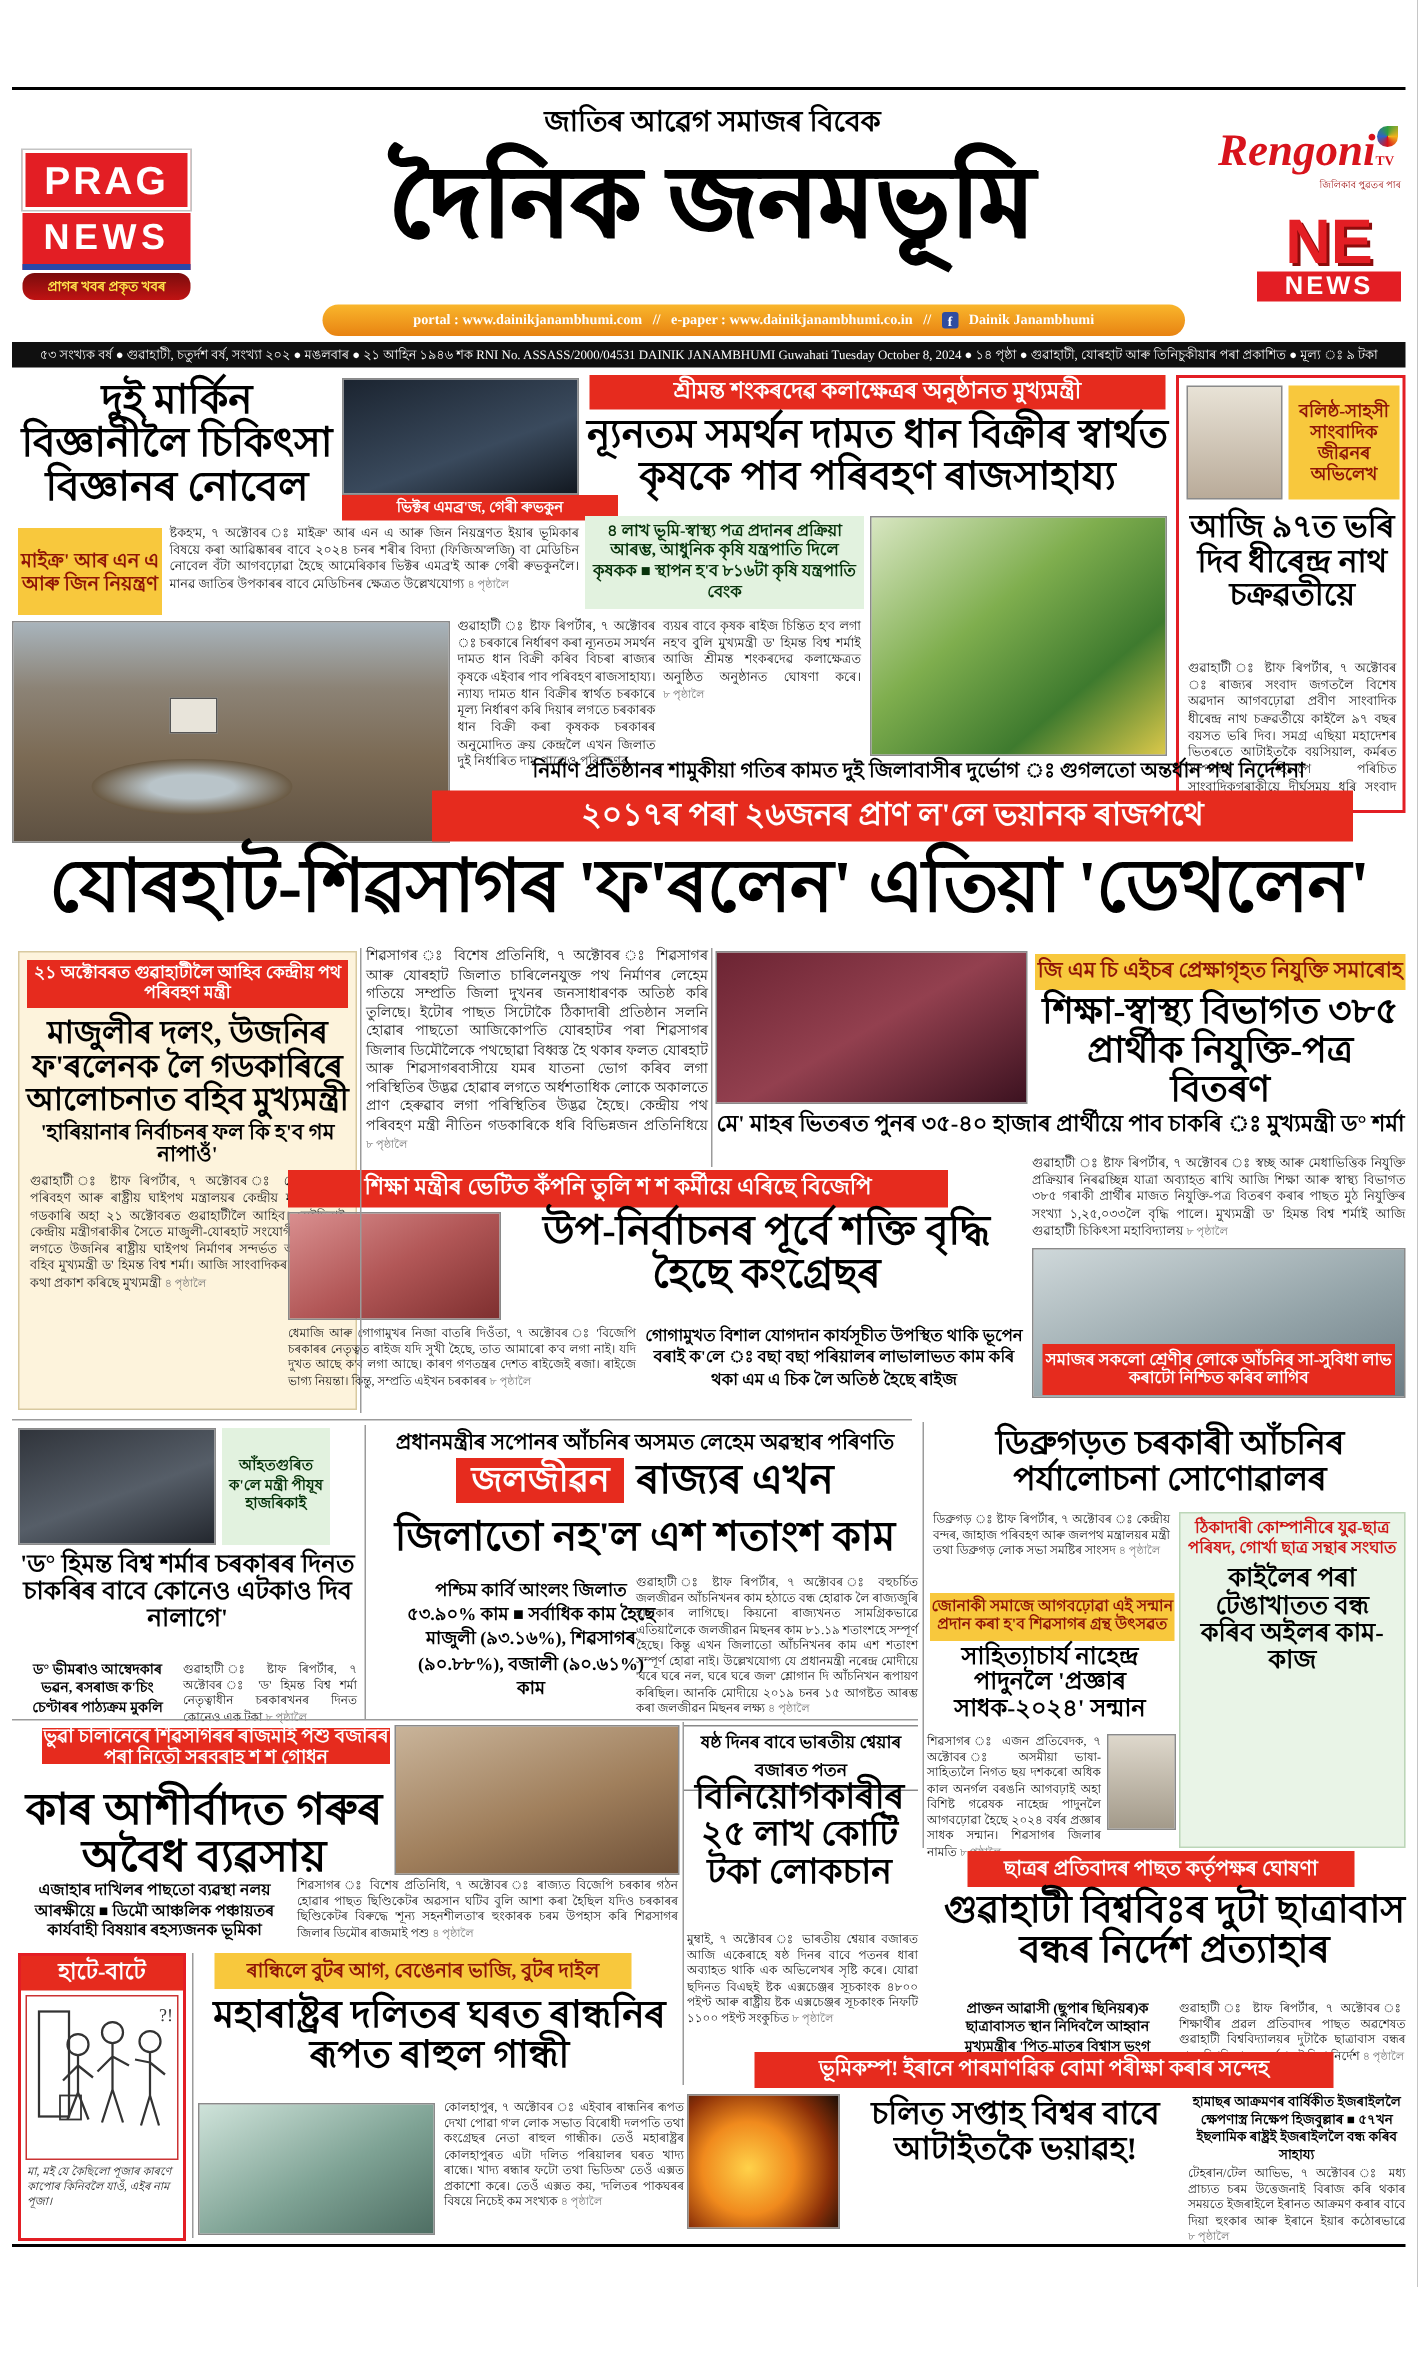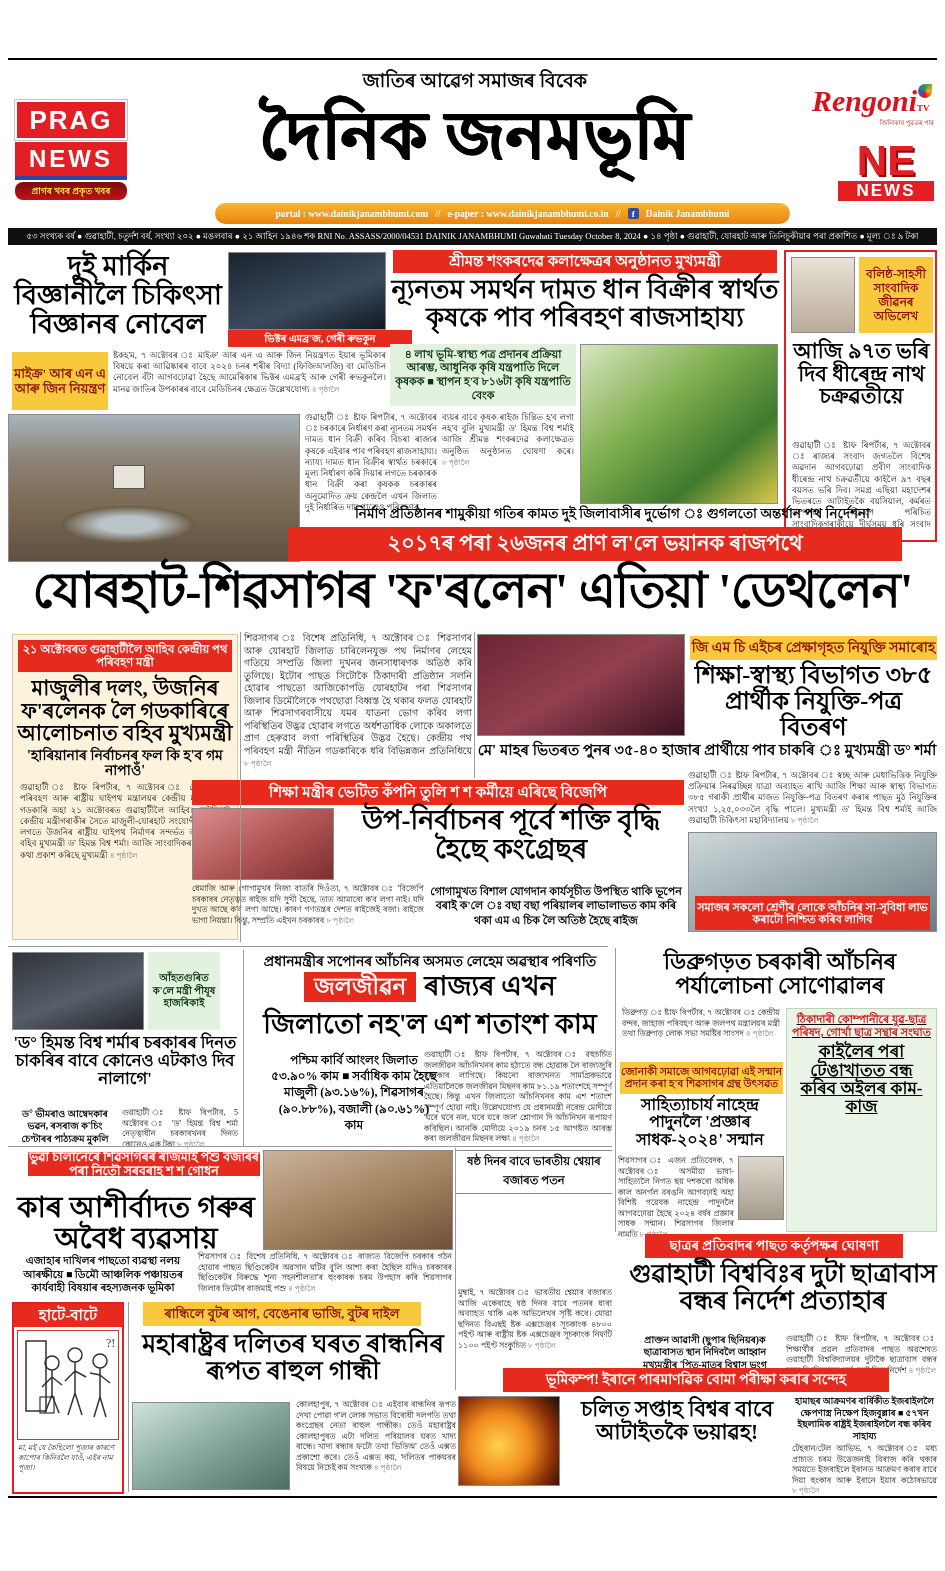--- a/index.html
+++ b/index.html
@@ -147,37 +147,37 @@
   <div class="abs yellow-box" style="left:690px;top:636px;width:247px;height:24px;font-size:14px;">জি এম চি এইচৰ প্ৰেক্ষাগৃহত নিযুক্তি সমাৰোহ</div>
   <div class="abs hl" style="left:690px;top:663px;width:247px;font-size:24px;">শিক্ষা-স্বাস্থ্য বিভাগত ৩৮৫ প্ৰাৰ্থীক নিযুক্তি-পত্ৰ বিতৰণ</div>
   <div class="abs hl" style="left:477px;top:742px;width:460px;font-size:15px;">মে' মাহৰ ভিতৰত পুনৰ ৩৫-৪০ হাজাৰ প্ৰাৰ্থীয়ে পাব চাকৰি ঃ মুখ্যমন্ত্ৰী ড° শৰ্মা</div>
   <div class="abs bd" style="left:688px;top:770px;width:249px;height:58px;">
     <span>গুৱাহাটী ঃ ষ্টাফ ৰিপৰ্টাৰ, ৭ অক্টোবৰ ঃ স্বচ্ছ আৰু মেধাভিত্তিক নিযুক্তি প্ৰক্ৰিয়াৰ নিৰৱচ্ছিন্ন যাত্ৰা অব্যাহত ৰাখি আজি শিক্ষা আৰু স্বাস্থ্য বিভাগত ৩৮৫ গৰাকী প্ৰাৰ্থীৰ মাজত নিযুক্তি-পত্ৰ বিতৰণ কৰাৰ পাছত মুঠ নিযুক্তিৰ সংখ্যা ১,২৫,০৩৩লৈ বৃদ্ধি পালে। মুখ্যমন্ত্ৰী ড' হিমন্ত বিশ্ব শৰ্মাই আজি গুৱাহাটী চিকিৎসা মহাবিদ্যালয়</span>
     <span class="jump">৮ পৃষ্ঠালৈ</span>
   </div>
   <div class="photo ph-meeting" style="left:688px;top:832px;width:249px;height:100px;"></div>
   <div class="abs caption-red" style="left:695px;top:896px;width:235px;height:34px;font-size:11px;">সমাজৰ সকলো শ্ৰেণীৰ লোকে আঁচনিৰ সা-সুবিধা লাভ কৰাটো নিশ্চিত কৰিব লাগিব</div>
 
-  <div class="abs red-banner" style="left:192px;top:780px;width:492px;height:25px;font-size:15px;">শিক্ষা মন্ত্ৰীৰ ভেটিত কঁপনি তুলি শ শ কৰ্মীয়ে এৰিছে বিজেপি</div>
+  <div class="abs red-banner" style="left:192px;top:780px;width:440px;height:25px;font-size:15px;">শিক্ষা মন্ত্ৰীৰ ভেটিত কঁপনি তুলি শ শ কৰ্মীয়ে এৰিছে বিজেপি</div>
   <div class="photo ph-bjp" style="left:192px;top:808px;width:142px;height:72px;"></div>
   <div class="abs hl" style="left:338px;top:806px;width:346px;font-size:27px;">উপ-নিৰ্বাচনৰ পূৰ্বে শক্তি বৃদ্ধি হৈছে কংগ্ৰেছৰ</div>
   <div class="abs bd" style="left:192px;top:884px;width:232px;height:58px;font-size:8px;">
     <span>ধেমাজি আৰু গোগামুখৰ নিজা বাতৰি দিওঁতা, ৭ অক্টোবৰ ঃ 'বিজেপি চৰকাৰৰ নেতৃত্বত ৰাইজ যদি সুখী হৈছে, তাত আমাৰো ক'ব লগা নাই। যদি দুখত আছে ক'ব লগা আছে। কাৰণ গণতন্ত্ৰৰ দেশত ৰাইজেই ৰজা। ৰাইজে ভাগ্য নিয়ন্তা। কিন্তু, সম্প্ৰতি এইখন চৰকাৰৰ</span>
     <span class="jump">৮ পৃষ্ঠালৈ</span>
   </div>
   <div class="abs c" style="left:428px;top:884px;width:256px;font-size:11px;font-weight:bold;line-height:1.3;">গোগামুখত বিশাল যোগদান কাৰ্যসূচীত উপস্থিত থাকি ভূপেন বৰাই ক'লে ঃ বছা বছা পৰিয়ালৰ লাভালাভত কাম কৰি থকা এম এ চিক লৈ অতিষ্ঠ হৈছে ৰাইজ</div>
 
   <div class="abs hline" style="left:8px;top:946px;width:600px;"></div>
 
   <div class="photo ph-piyush" style="left:12px;top:952px;width:132px;height:78px;"></div>
   <div class="abs green-box" style="left:148px;top:952px;width:72px;height:78px;font-size:10px;">আঁহতগুৰিত ক'লে মন্ত্ৰী পীযূষ হাজৰিকাই</div>
   <div class="abs hl" style="left:12px;top:1034px;width:226px;font-size:16.5px;">'ড° হিমন্ত বিশ্ব শৰ্মাৰ চৰকাৰৰ দিনত চাকৰিৰ বাবে কোনেও এটকাও দিব নালাগে'</div>
   <div class="abs c" style="left:12px;top:1108px;width:106px;font-size:9.5px;font-weight:bold;line-height:1.3;">ড° ভীমৰাও আম্বেদকাৰ ভৱন, ৰসৰাজ ক'চিং চেণ্টাৰৰ পাঠ্যক্ৰম মুকলি</div>
   <div class="abs bd" style="left:122px;top:1108px;width:116px;height:60px;font-size:8px;">
-    <span>গুৱাহাটী ঃ ষ্টাফ ৰিপৰ্টাৰ, 5 অক্টোবৰ ঃ 'ড' হিমন্ত বিশ্ব শৰ্মা নেতৃত্বাধীন চৰকাৰখনৰ দিনত কোনেও এক টকা</span>
+    <span>গুৱাহাটী ঃ ষ্টাফ ৰিপৰ্টাৰ, ৭ অক্টোবৰ ঃ 'ড' হিমন্ত বিশ্ব শৰ্মা নেতৃত্বাধীন চৰকাৰখনৰ দিনত কোনেও এক টকা</span>
     <span class="jump">৮ পৃষ্ঠালৈ</span>
   </div>
 
   <div class="abs c" style="left:250px;top:950px;width:360px;font-size:14px;font-weight:bold;">প্ৰধানমন্ত্ৰীৰ সপোনৰ আঁচনিৰ অসমত লেহেম অৱস্থাৰ পৰিণতি</div>
   <div class="abs" style="left:248px;top:972px;width:364px;display:flex;justify-content:center;align-items:center;gap:8px;">
     <span class="red-banner" style="padding:2px 10px;font-size:23px;display:inline-flex;">জলজীৱন</span>
     <span class="hl" style="font-size:27px;">ৰাজ্যৰ এখন</span>
   </div>
   <div class="abs hl" style="left:248px;top:1010px;width:364px;font-size:27px;">জিলাতো নহ'ল এশ শতাংশ কাম</div>
   <div class="abs statline" style="left:250px;top:1052px;width:168px;font-size:12px;">পশ্চিম কাৰ্বি আংলং জিলাত ৫৩.৯০% কাম ■ সৰ্বাধিক কাম হৈছে মাজুলী (৯৩.১৬%), শিৱসাগৰ (৯০.৮৮%), বজালী (৯০.৬১%) কাম</div>
@@ -185,21 +185,21 @@
     <span>গুৱাহাটী ঃ ষ্টাফ ৰিপৰ্টাৰ, ৭ অক্টোবৰ ঃ বহুচৰ্চিত জলজীৱন আঁচনিখনৰ কাম হঠাতে বন্ধ হোৱাক লৈ ৰাজ্যজুৰি হাহাকাৰ লাগিছে। কিয়নো ৰাজ্যখনত সামগ্ৰিকভাৱে এতিয়ালৈকে জলজীৱন মিছনৰ কাম ৮১.১৯ শতাংশহে সম্পূৰ্ণ হৈছে। কিন্তু এখন জিলাতো আঁচনিখনৰ কাম এশ শতাংশ সম্পূৰ্ণ হোৱা নাই। উল্লেখযোগ্য যে প্ৰধানমন্ত্ৰী নৰেন্দ্ৰ মোদীয়ে 'ঘৰে ঘৰে নল, ঘৰে ঘৰে জল' শ্লোগান দি আঁচনিখন ৰূপায়ণ কৰিছিল। আনকি মোদীয়ে ২০১৯ চনৰ ১৫ আগষ্টত আৰম্ভ কৰা জলজীৱন মিছনৰ লক্ষ্য</span>
     <span class="jump">৪ পৃষ্ঠালৈ</span>
   </div>
 
   <div class="abs hl" style="left:620px;top:950px;width:320px;font-size:22px;">ডিব্ৰুগড়ত চৰকাৰী আঁচনিৰ পৰ্যালোচনা সোণোৱালৰ</div>
   <div class="abs bd" style="left:622px;top:1008px;width:158px;height:52px;font-size:8px;">
     <span>ডিব্ৰুগড় ঃ ষ্টাফ ৰিপৰ্টাৰ, ৭ অক্টোবৰ ঃ কেন্দ্ৰীয় বন্দৰ, জাহাজ পৰিবহণ আৰু জলপথ মন্ত্ৰালয়ৰ মন্ত্ৰী তথা ডিব্ৰুগড় লোক সভা সমষ্টিৰ সাংসদ</span>
     <span class="jump">৪ পৃষ্ঠালৈ</span>
   </div>
 
-  <div class="abs" style="left:786px;top:1008px;width:151px;height:224px;background:#e9f4e7;border:1px solid #bcd6b8;box-sizing:border-box;text-decoration:underline;">
+  <div class="abs" style="left:786px;top:1008px;width:151px;height:224px;background:#e9f4e7;border:1px solid #bcd6b8;box-sizing:border-box;">
     <div class="kicker-redtext" style="margin:4px 3px;font-size:11px;">ঠিকাদাৰী কোম্পানীৰে যুৱ-ছাত্ৰ পৰিষদ, গোৰ্খা ছাত্ৰ সন্থাৰ সংঘাত</div>
     <div class="hl" style="margin:2px 4px;font-size:17px;">কাইলৈৰ পৰা টেঙাখাতত বন্ধ কৰিব অইলৰ কাম-কাজ</div>
   </div>
 
   <div class="abs yellow-box" style="left:620px;top:1062px;width:163px;height:32px;font-size:10.5px;">জোনাকী সমাজে আগবঢ়োৱা এই সন্মান প্ৰদান কৰা হ'ব শিৱসাগৰ গ্ৰন্থ উৎসৱত</div>
   <div class="abs hl" style="left:616px;top:1096px;width:168px;font-size:16px;">সাহিত্যাচাৰ্য নাহেন্দ্ৰ পাদুনলৈ 'প্ৰজ্ঞাৰ সাধক-২০২৪' সন্মান</div>
   <div class="abs bd" style="left:618px;top:1156px;width:116px;height:74px;font-size:8px;">
     <span>শিৱসাগৰ ঃ এজন প্ৰতিবেদক, ৭ অক্টোবৰ ঃ অসমীয়া ভাষা-সাহিত্যলৈ নিগত ছয় দশকৰো অধিক কাল অনৰ্গল বৰঙনি আগবঢ়াই অহা বিশিষ্ট গৱেষক নাহেন্দ্ৰ পাদুনলৈ আগবঢ়োৱা হৈছে ২০২৪ বৰ্ষৰ প্ৰজ্ঞাৰ সাধক সন্মান। শিৱসাগৰ জিলাৰ নামতি</span>
     <span class="jump">৮ পৃষ্ঠালৈ</span>
   </div>
@@ -210,20 +210,21 @@
   <div class="abs red-banner" style="left:28px;top:1152px;width:232px;height:24px;font-size:12.5px;">ভুৱা চালানেৰে শিৱসাগৰৰ ৰাজমাই পশু বজাৰৰ পৰা নিতৌ সৰবৰাহ শ শ গোধন</div>
   <div class="photo ph-cattle" style="left:263px;top:1150px;width:190px;height:100px;"></div>
   <div class="abs hl" style="left:14px;top:1192px;width:244px;font-size:29px;">কাৰ আশীৰ্বাদত গৰুৰ অবৈধ ব্যৱসায়</div>
   <div class="abs c" style="left:12px;top:1254px;width:182px;font-size:10.5px;font-weight:bold;line-height:1.3;">এজাহাৰ দাখিলৰ পাছতো ব্যৱস্থা নলয় আৰক্ষীয়ে ■ ডিমৌ আঞ্চলিক পঞ্চায়তৰ কাৰ্যবাহী বিষয়াৰ ৰহস্যজনক ভূমিকা</div>
   <div class="abs bd" style="left:198px;top:1252px;width:254px;height:48px;font-size:8px;">
     <span>শিৱসাগৰ ঃ বিশেষ প্ৰতিনিধি, ৭ অক্টোবৰ ঃ ৰাজ্যত বিজেপি চৰকাৰ গঠন হোৱাৰ পাছত ছিণ্ডিকেটৰ অৱসান ঘটিব বুলি আশা কৰা হৈছিল যদিও চৰকাৰৰ ছিণ্ডিকেটৰ বিৰুদ্ধে 'শূন্য সহনশীলতা'ৰ হুংকাৰক চৰম উপহাস কৰি শিৱসাগৰ জিলাৰ ডিমৌৰ ৰাজমাই পশু</span>
     <span class="jump">৪ পৃষ্ঠালৈ</span>
   </div>
 
   <div class="abs c" style="left:456px;top:1150px;width:156px;font-size:11.5px;font-weight:bold;border-top:1px solid #888;border-bottom:1px solid #888;padding:2px 0;">ষষ্ঠ দিনৰ বাবে ভাৰতীয় শ্বেয়াৰ বজাৰত পতন</div>
+  <div class="abs hl" style="left:454px;top:1186px;width:158px;font-size:23px;">বিনিয়োগকাৰীৰ ২৫ লাখ কোটি টকা লোকচান</div>
   <div class="abs bd" style="left:458px;top:1288px;width:154px;height:100px;font-size:8px;">
     <span>মুম্বাই, ৭ অক্টোবৰ ঃ ভাৰতীয় শ্বেয়াৰ বজাৰত আজি একেৰাহে ষষ্ঠ দিনৰ বাবে পতনৰ ধাৰা অব্যাহত থাকি এক অভিলেখৰ সৃষ্টি কৰে। যোৱা ছদিনত বিএছই ষ্টক এক্সচেঞ্জৰ সূচকাংক ৪৮০০ পইণ্ট আৰু ৰাষ্ট্ৰীয় ষ্টক এক্সচেঞ্জৰ সূচকাংক নিফটি ১১০০ পইণ্ট সংকুচিত</span>
     <span class="jump">৮ পৃষ্ঠালৈ</span>
   </div>
 
   <div class="abs red-banner" style="left:645px;top:1234px;width:258px;height:24px;font-size:13.5px;">ছাত্ৰৰ প্ৰতিবাদৰ পাছত কৰ্তৃপক্ষৰ ঘোষণা</div>
   <div class="abs hl" style="left:628px;top:1260px;width:310px;font-size:25px;">গুৱাহাটী বিশ্ববিঃৰ দুটা ছাত্ৰাবাস বন্ধৰ নিৰ্দেশ প্ৰত্যাহাৰ</div>
   <div class="abs c" style="left:630px;top:1334px;width:150px;font-size:9.5px;font-weight:bold;line-height:1.3;">প্ৰাক্তন আৱাসী (ছুপাৰ ছিনিয়ৰ)ক ছাত্ৰাবাসত স্থান নিদিবলৈ আহ্বান মুখ্যমন্ত্ৰীৰ 'পিতৃ-মাতৃৰ বিশ্বাস ভংগ হ'বলৈ নিদিব'</div>
   <div class="abs bd" style="left:786px;top:1334px;width:151px;height:56px;font-size:8px;">
     <span>গুৱাহাটী ঃ ষ্টাফ ৰিপৰ্টাৰ, ৭ অক্টোবৰ ঃ শিক্ষাৰ্থীৰ প্ৰৱল প্ৰতিবাদৰ পাছত অৱশেষত গুৱাহাটী বিশ্ববিদ্যালয়ৰ দুটাকৈ ছাত্ৰাবাস বন্ধৰ বাবে বিশ্ববিদ্যালয় কৰ্তৃপক্ষই দিয়া নিৰ্দেশ</span>

